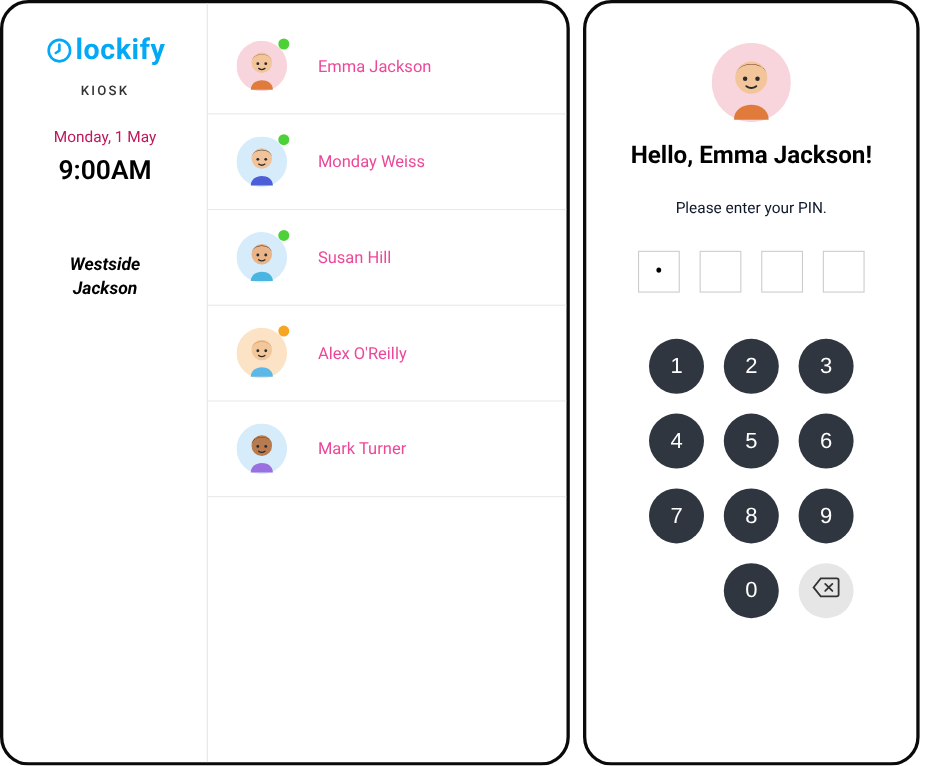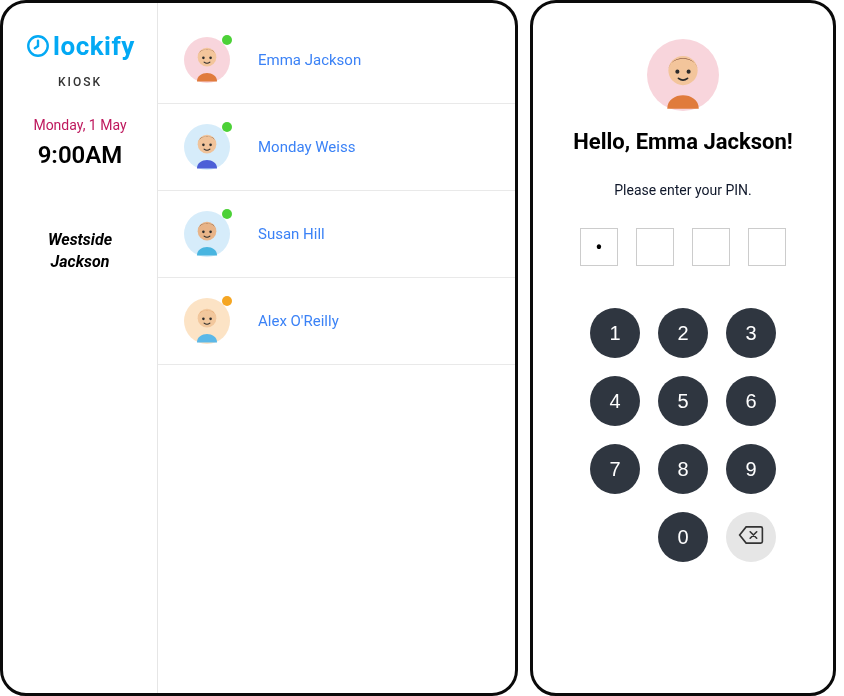--- a/index.html
+++ b/index.html
@@ -30,21 +30,21 @@
   .device.left {
     width: 518px;
     display: flex;
   }
   .device.right {
     width: 306px;
   }
 
   
   .sidebar {
-    width: 155px;
+    width: 186px;
     border-right: 1px solid #e6e6e6;
     padding-top: 28px;
     text-align: center;
   }
   .logo {
     display: inline-flex;
     align-items: center;
     gap: 2px;
     font-weight: 700;
     font-size: 26px;
@@ -84,21 +84,21 @@
     width: 46px; height: 46px; border-radius: 50%;
     display:flex; align-items:center; justify-content:center;
     font-size: 28px;
   }
   .status-dot {
     position:absolute; top:-2px; right:-2px;
     width:10px; height:10px; border-radius:50%;
     background:#4CD137;
   }
   .status-dot.orange { background:#F5A623; }
-  .user-name { font-size: 15px; color:#3b82f6; }
+  .user-name { font-size: 15px; color:#ec4899; }
 
   
   .pin-panel {
     padding: 36px 22px 10px;
     text-align:center;
   }
   .big-avatar {
     width:72px; height:72px; border-radius:50%;
     margin: 0 auto 18px;
     display:flex; align-items:center; justify-content:center;
@@ -226,20 +226,37 @@
     <path d="M19 28 C19 14 45 14 45 28 C45 22 40 17 32 17 C24 17 19 22 19 28 Z" fill="#D98C4A"></path>
     <circle cx="27" cy="29" r="1.8" fill="#2b2b2b"></circle>
     <circle cx="37" cy="29" r="1.8" fill="#2b2b2b"></circle>
     <path d="M28 35 Q32 38 36 35" stroke="#2b2b2b" stroke-width="1.6" fill="none" stroke-linecap="round"></path>
   </svg>
             </div>
       <div class="status-dot orange"></div>
     </div>
     <div class="user-name">Alex O'Reilly</div>
         </div>
+        <div class="user-row">
+    <div class="avatar-wrap">
+      <div class="avatar">
+  <svg class="av-svg" viewBox="0 0 64 64">
+    <circle cx="32" cy="32" r="32" fill="#D6ECFA"></circle>
+    <path d="M18 62 C18 46 46 46 46 62 Z" fill="#9A6FE0"></path>
+    <circle cx="32" cy="28" r="13" fill="#B87A4F"></circle>
+    <path d="M19 28 C19 14 45 14 45 28 C45 22 40 17 32 17 C24 17 19 22 19 28 Z" fill="#2A1E16"></path>
+    <circle cx="27" cy="29" r="1.8" fill="#2b2b2b"></circle>
+    <circle cx="37" cy="29" r="1.8" fill="#2b2b2b"></circle>
+    <path d="M28 35 Q32 38 36 35" stroke="#2b2b2b" stroke-width="1.6" fill="none" stroke-linecap="round"></path>
+  </svg>
+            </div>
+
+    </div>
+    <div class="user-name">Mark Turner</div>
+        </div>
       </div>
   </div>
 
   <div class="device right">
     <div class="pin-panel">
       <div class="big-avatar" id="big-avatar">
   <svg class="av-svg" viewBox="0 0 64 64">
     <circle cx="32" cy="32" r="32" fill="#F8D5DC"></circle>
     <path d="M18 62 C18 46 46 46 46 62 Z" fill="#E07B3C"></path>
     <circle cx="32" cy="28" r="13" fill="#F3C59B"></circle>

